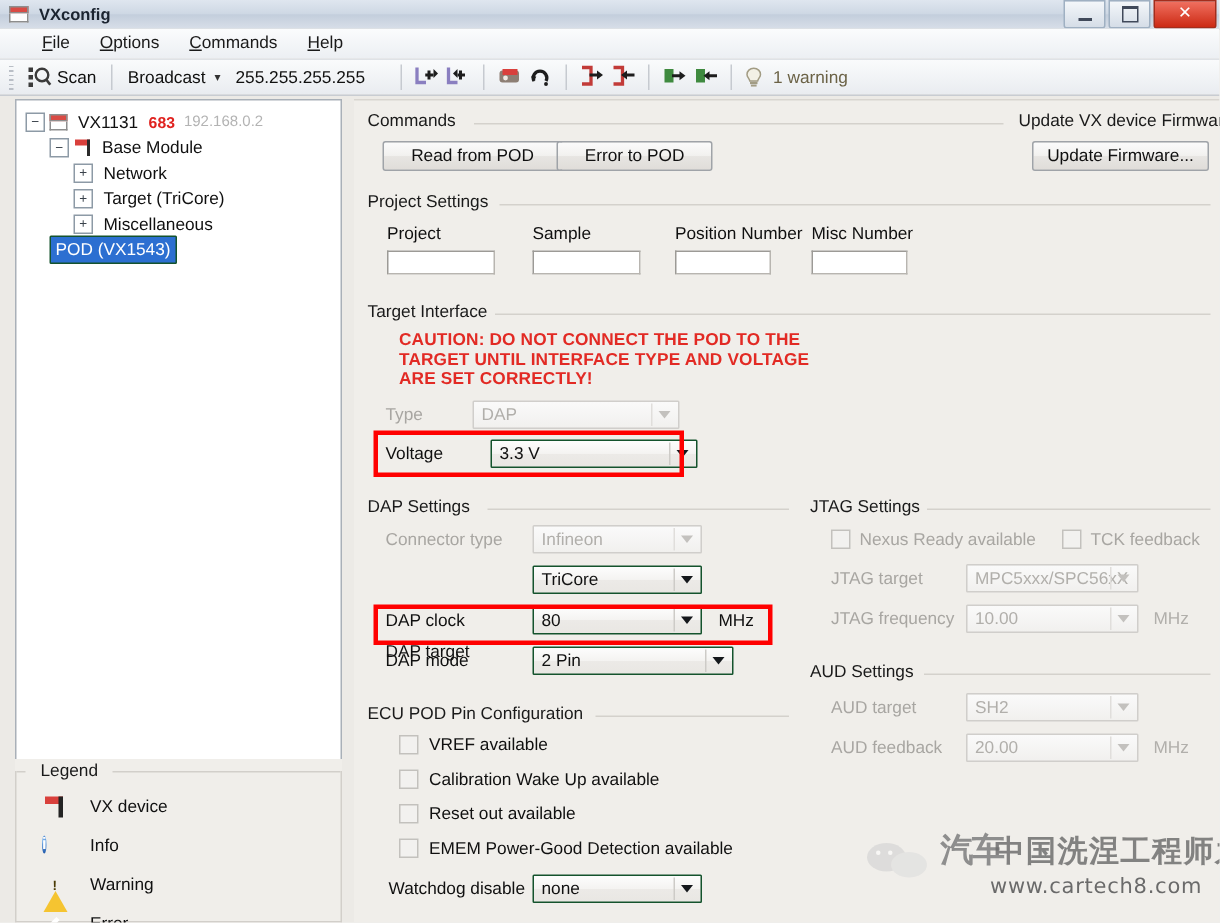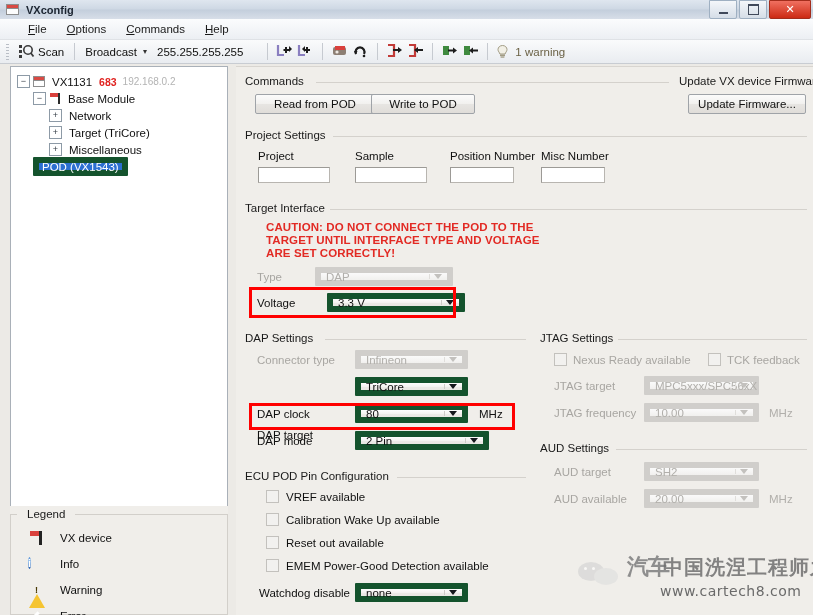--- a/index.html
+++ b/index.html
@@ -138,21 +138,21 @@
   }
 
   .cb{
     position:absolute;box-sizing:border-box;width:13px;height:13px;
     background:#f2f1ef;border:1px solid #c3c1bd;
   }
 
   .sel{
     position:absolute;box-sizing:border-box;height:19px;
     background:linear-gradient(to bottom,#fdfdfd 0%,#f4f3f1 50%,#eceae7 51%,#e9e7e3 100%);
-    border:6px solid #14532d;border-radius:1px;
+    border:1px solid #14532d;border-radius:1px;
     display:flex;align-items:center;
   }
   .sel .sv{padding-left:5px;font-size:11.5px;color:#111;}
   .sel .arr{
     position:absolute;right:1px;top:1px;bottom:1px;width:16px;
     display:flex;align-items:center;justify-content:center;
     border-left:1px solid #cdcbc7;
   }
   .sel .arr:after{content:"";border-left:4px solid transparent;border-right:4px solid transparent;border-top:5px solid #15181c;}
   .sel.dis{background:linear-gradient(to bottom,#fafafa,#f1f0ee);border-color:#d0cecb;}
@@ -381,21 +381,21 @@
       <span class="ltext">Error</span>
     </div>
   </div>
 
   <div class="mainpane">
 
     <div class="gb" style="left:9px;top:8px;width:424px;height:48px;">
       <div class="gb-line" style="left:71px;width:353px;"></div>
       <div class="gb-title">Commands</div>
       <div class="btn" style="left:10px;top:19px;width:120px;height:20px;">Read from POD</div>
-      <div class="btn" style="left:126px;top:19px;width:104px;height:20px;">Write to POD</div>
+      <div class="btn" style="left:126px;top:19px;width:104px;height:20px;">Error to POD</div>
     </div>
 
     <div class="gb" style="left:443px;top:8px;width:128px;height:48px;">
       <div class="gb-line" style="left:0;width:0;"></div>
       <div class="gb-title" style="white-space:nowrap;">Update VX device Firmware</div>
       <div class="btn" style="left:9px;top:19px;width:118px;height:20px;">Update Firmware...</div>
     </div>
 
     <div class="gb" style="left:9px;top:62px;width:562px;height:58px;">
       <div class="gb-line" style="left:88px;width:474px;"></div>
@@ -496,21 +496,21 @@
     <div class="gb" style="left:304px;top:375px;width:267px;height:78px;">
       <div class="gb-line" style="left:76px;width:191px;"></div>
       <div class="gb-title">AUD Settings</div>
 
       <div class="lbl dis" style="left:14px;top:24px;">AUD target</div>
       <div class="sel dis" style="left:104px;top:20px;width:115px;">
         <span class="sv">SH2</span>
         <span class="arr"></span>
       </div>
 
-      <div class="lbl dis" style="left:14px;top:51px;">AUD available</div>
+      <div class="lbl dis" style="left:14px;top:51px;">AUD feedback</div>
       <div class="sel dis" style="left:104px;top:47px;width:115px;">
         <span class="sv">20.00</span>
         <span class="arr"></span>
       </div>
       <div class="unit dis" style="left:229px;top:51px;">MHz</div>
     </div>
 
     <div class="gb" style="left:9px;top:403px;width:281px;height:140px;">
       <div class="gb-line" style="left:152px;width:129px;"></div>
       <div class="gb-title">ECU POD Pin Configuration</div>

